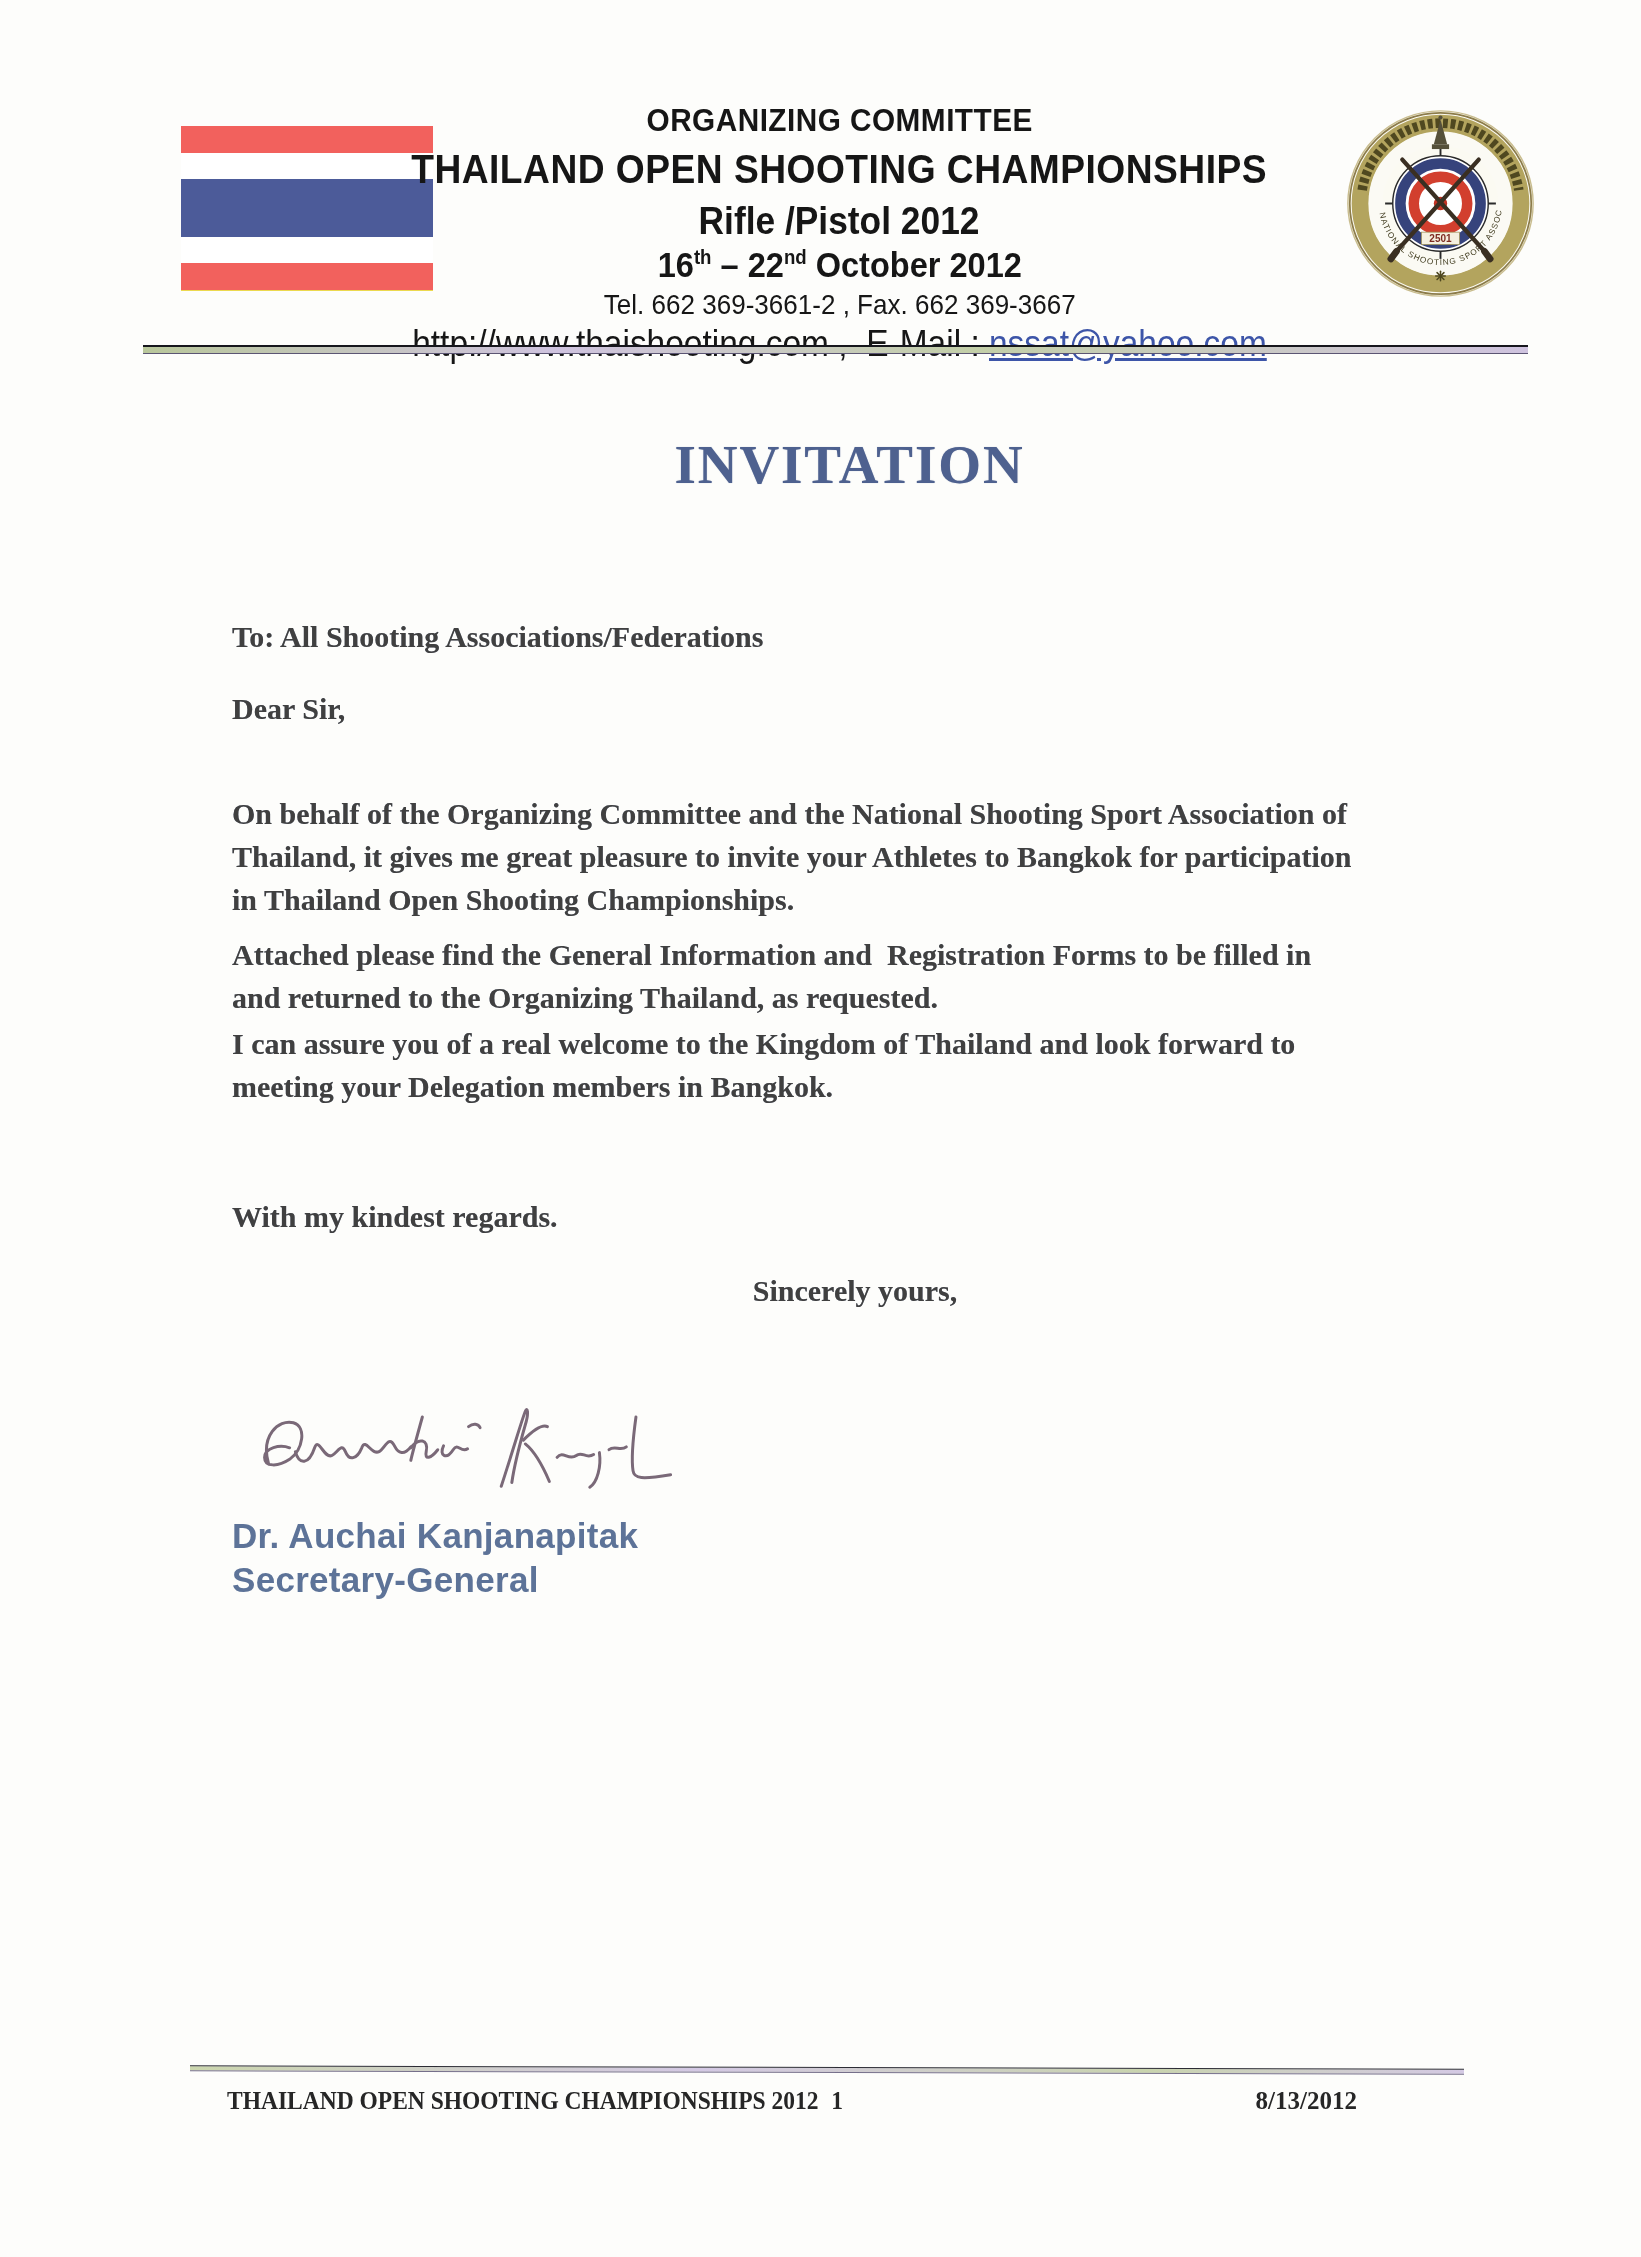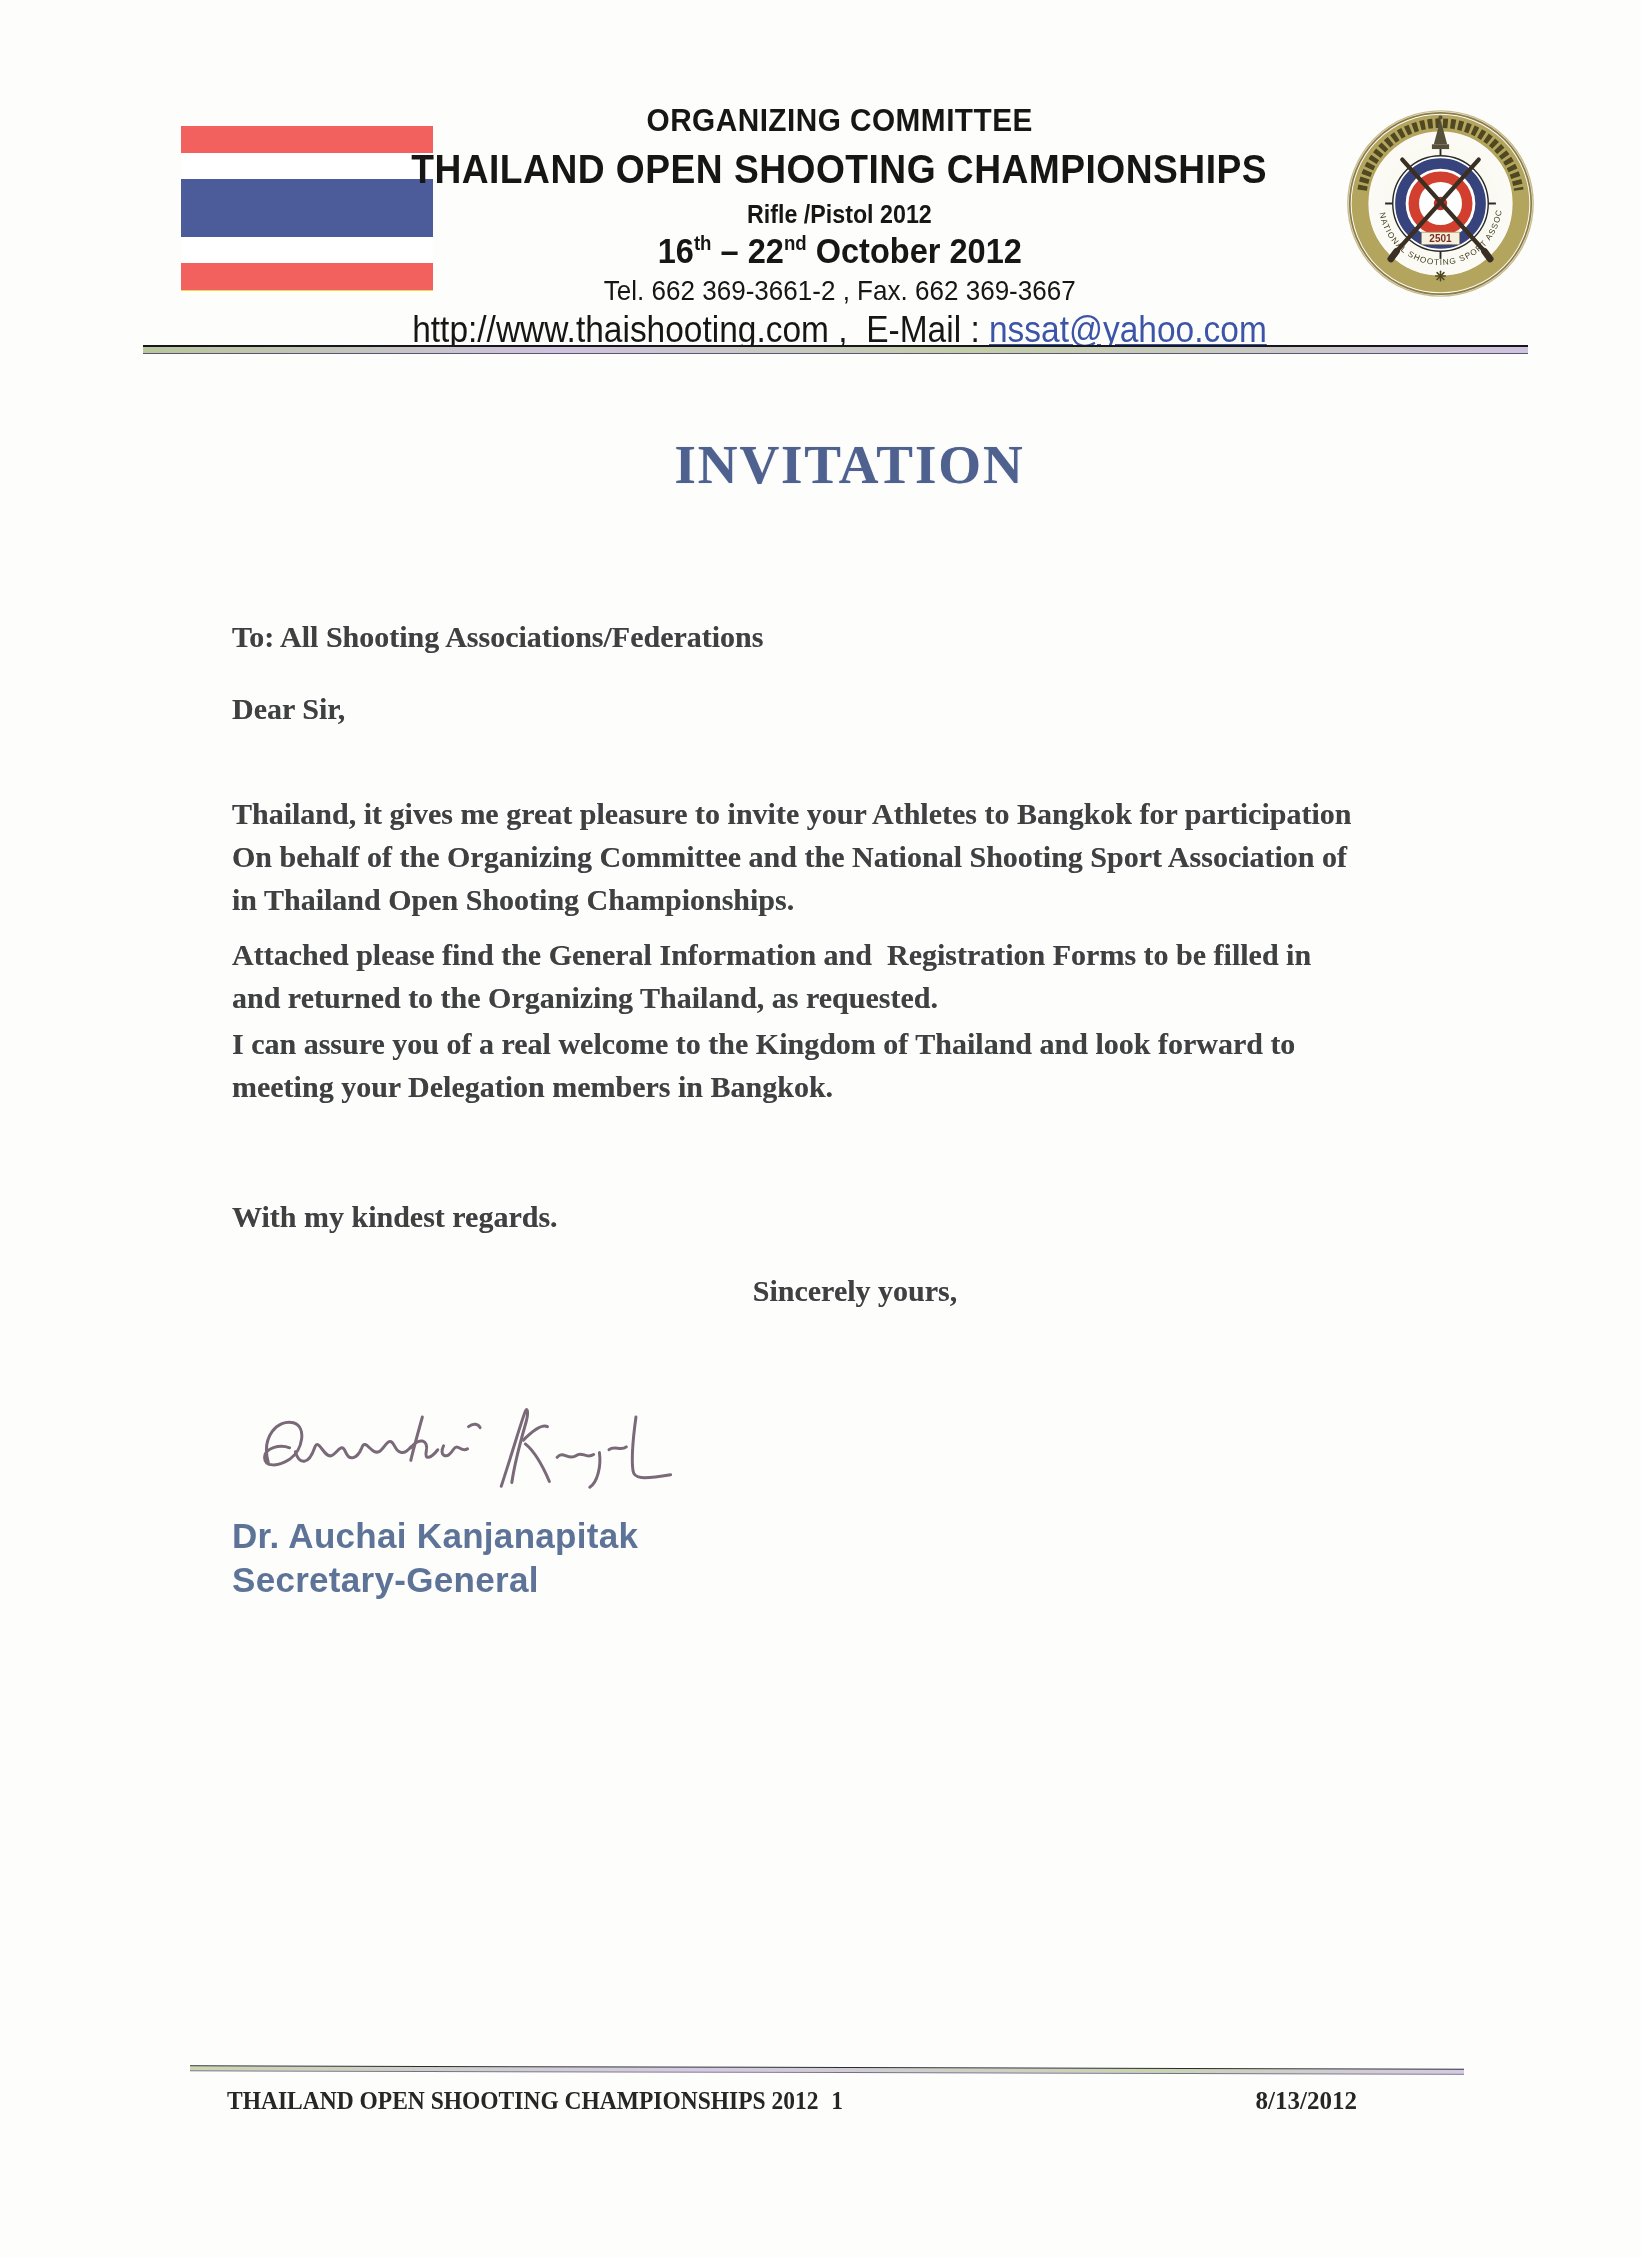--- a/index.html
+++ b/index.html
@@ -22,21 +22,21 @@
 
   .header-block{
     position:absolute;left:328px;top:102px;width:1023px;
     text-align:center;color:#161616;
     font-family:"Liberation Sans", sans-serif;
   }
   .hline{display:block;}
   .cond{display:inline-block;transform:scaleX(.93);transform-origin:center;white-space:pre;}
   .h-committee{font-size:32px;font-weight:bold;letter-spacing:0.5px;}
   .h-champ{font-size:40px;font-weight:bold;margin-top:7.7px;letter-spacing:0.5px;}
-  .h-event{font-size:25px;font-weight:bold;margin-top:8.7px;}
+  .h-event{font-size:38px;font-weight:bold;margin-top:8.7px;}
   .h-date{font-size:35px;font-weight:bold;margin-top:1.9px;}
   .h-date sup{font-size:20px;}
   .h-contact{font-size:28px;font-weight:normal;margin-top:3.9px;}
   .h-web{font-size:36px;font-weight:normal;margin-top:2px;}
   .h-web a{color:#3d55a8;text-decoration:underline;}
 
   .logo{position:absolute;left:1345px;top:108px;width:191px;height:191px;}
 
   .rule-top{
     position:absolute;left:143px;top:345px;width:1385px;height:5.8px;
@@ -155,22 +155,22 @@
   <div class="title">INVITATION</div>
 
   <div class="pos body-text" style="top:615px;">
       <div class="pline">To: All Shooting Associations/Federations</div>
     </div>
   <div class="pos body-text" style="top:687px;">
       <div class="pline">Dear Sir,</div>
     </div>
 
   <div class="pos body-text" style="top:792px;">
+    <div class="pline">On behalf of the Organizing Committee and the National Shooting Sport Association of</div>
     <div class="pline">Thailand, it gives me great pleasure to invite your Athletes to Bangkok for participation</div>
-    <div class="pline">On behalf of the Organizing Committee and the National Shooting Sport Association of</div>
     <div class="pline">in Thailand Open Shooting Championships.</div>
   </div>
 
   <div class="pos body-text" style="top:933px;">
     <div class="pline">Attached please find the General Information and  Registration Forms to be filled in</div>
     <div class="pline">and returned to the Organizing Thailand, as requested.</div>
   </div>
 
   <div class="pos body-text" style="top:1022px;">
     <div class="pline">I can assure you of a real welcome to the Kingdom of Thailand and look forward to</div>

